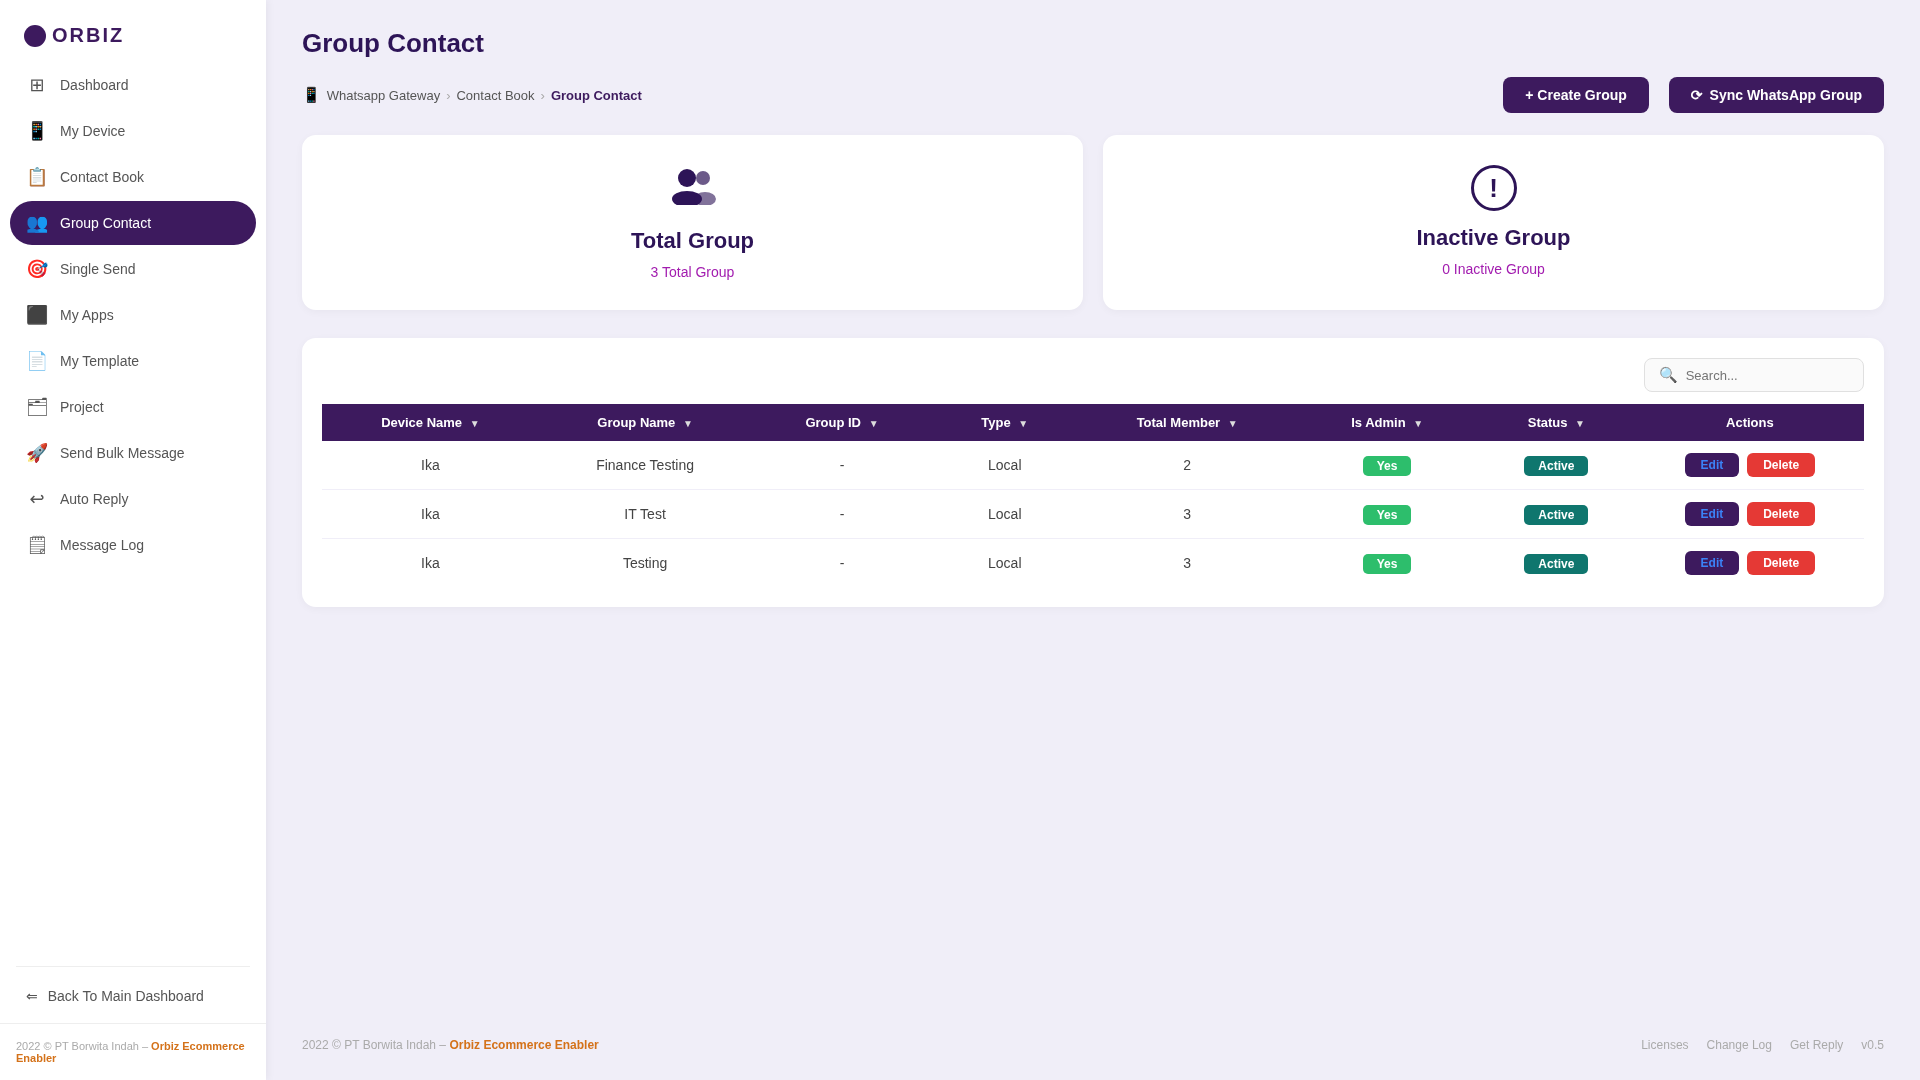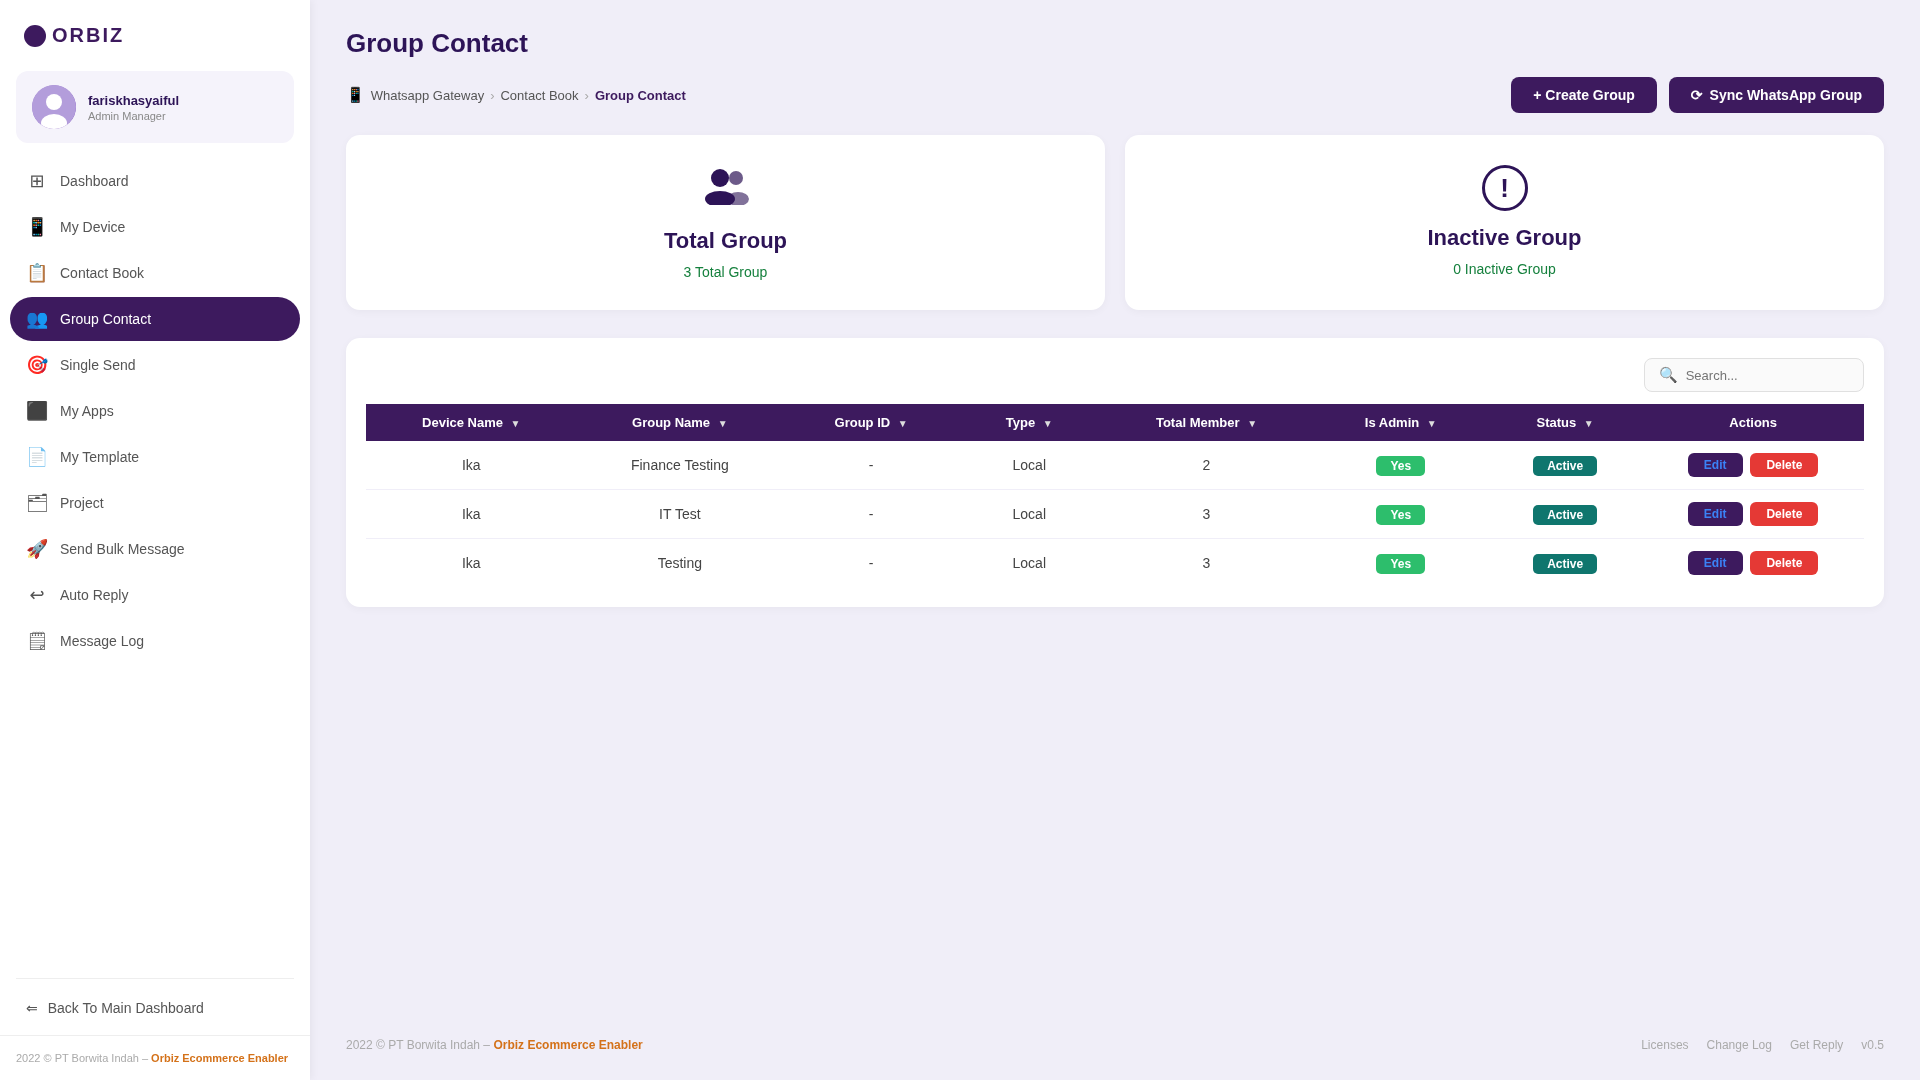--- a/index.html
+++ b/index.html
@@ -7,21 +7,21 @@
       font-family: 'Segoe UI', Arial, sans-serif;
       background: #f0eef8;
       width: 1920px;
       min-height: 1080px;
       display: flex;
       overflow: hidden;
     }
 
     
     .sidebar {
-      width: 310px;
+      width: 266px;
       min-height: 1080px;
       background: #fff;
       display: flex;
       flex-direction: column;
       padding: 0;
       box-shadow: 2px 0 8px rgba(0,0,0,0.05);
       flex-shrink: 0;
     }
     .sidebar-logo {
       padding: 24px 24px 16px 24px;
@@ -152,21 +152,21 @@
       gap: 6px;
       font-size: 13px;
       color: #555;
     }
     .breadcrumb .bc-icon { color: #25d366; font-size: 15px; }
     .breadcrumb .bc-sep { color: #aaa; }
     .breadcrumb .bc-active { color: #3d1a5e; font-weight: 600; }
 
     .header-actions {
       display: flex;
-      gap: 12px;
+      gap: 20px;
     }
     .btn-create {
       background: #3d1a5e;
       color: #fff;
       border: none;
       border-radius: 8px;
       padding: 10px 22px;
       font-size: 14px;
       font-weight: 600;
       cursor: pointer;
@@ -210,21 +210,21 @@
       color: #2d1457;
       margin-bottom: 4px;
     }
     .stat-card-title {
       font-size: 22px;
       font-weight: 700;
       color: #2d1457;
     }
     .stat-card-sub {
       font-size: 14px;
-      color: #15803d;
+      color: #a21caf;
     }
 
     
     .table-section {
       background: #fff;
       border-radius: 14px;
       padding: 20px 20px;
       box-shadow: 0 2px 8px rgba(0,0,0,0.04);
     }
     .table-topbar {
@@ -334,33 +334,20 @@
   </style>
 </head>
 <body>
 
 <div class="sidebar">
   <div class="sidebar-logo">
     <span class="logo-circle"></span>
     <span class="logo-text">ORBIZ</span>
   </div>
 
-  <div class="user-card">
-    <div class="avatar">
-      <svg viewBox="0 0 44 44" xmlns="http://www.w3.org/2000/svg">
-        <circle cx="22" cy="22" r="22" fill="#b39ddb"></circle>
-        <circle cx="22" cy="17" r="8" fill="#fff"></circle>
-        <ellipse cx="22" cy="38" rx="13" ry="9" fill="#fff"></ellipse>
-      </svg>
-    </div>
-    <div class="user-info">
-      <div class="user-name">fariskhasyaiful</div>
-      <div class="user-role">Admin Manager</div>
-    </div>
-  </div>
 
   <ul class="nav-list">
     <li class="nav-item">
       <span class="nav-icon">⊞</span>
       <span>Dashboard</span>
     </li>
     <li class="nav-item">
       <span class="nav-icon">📱</span>
       <span>My Device</span>
     </li>

